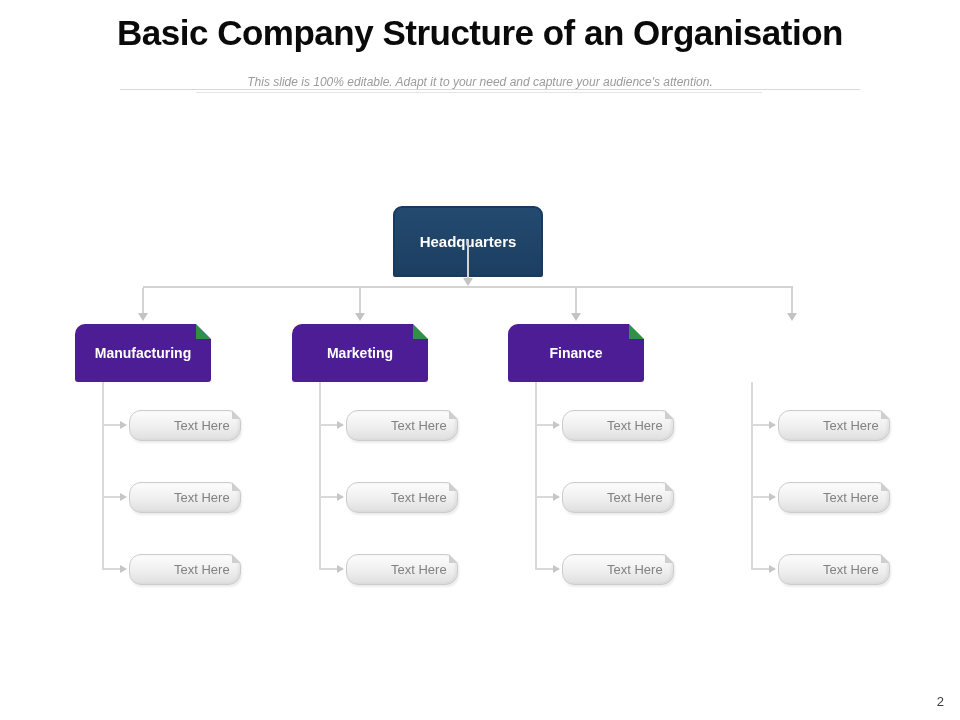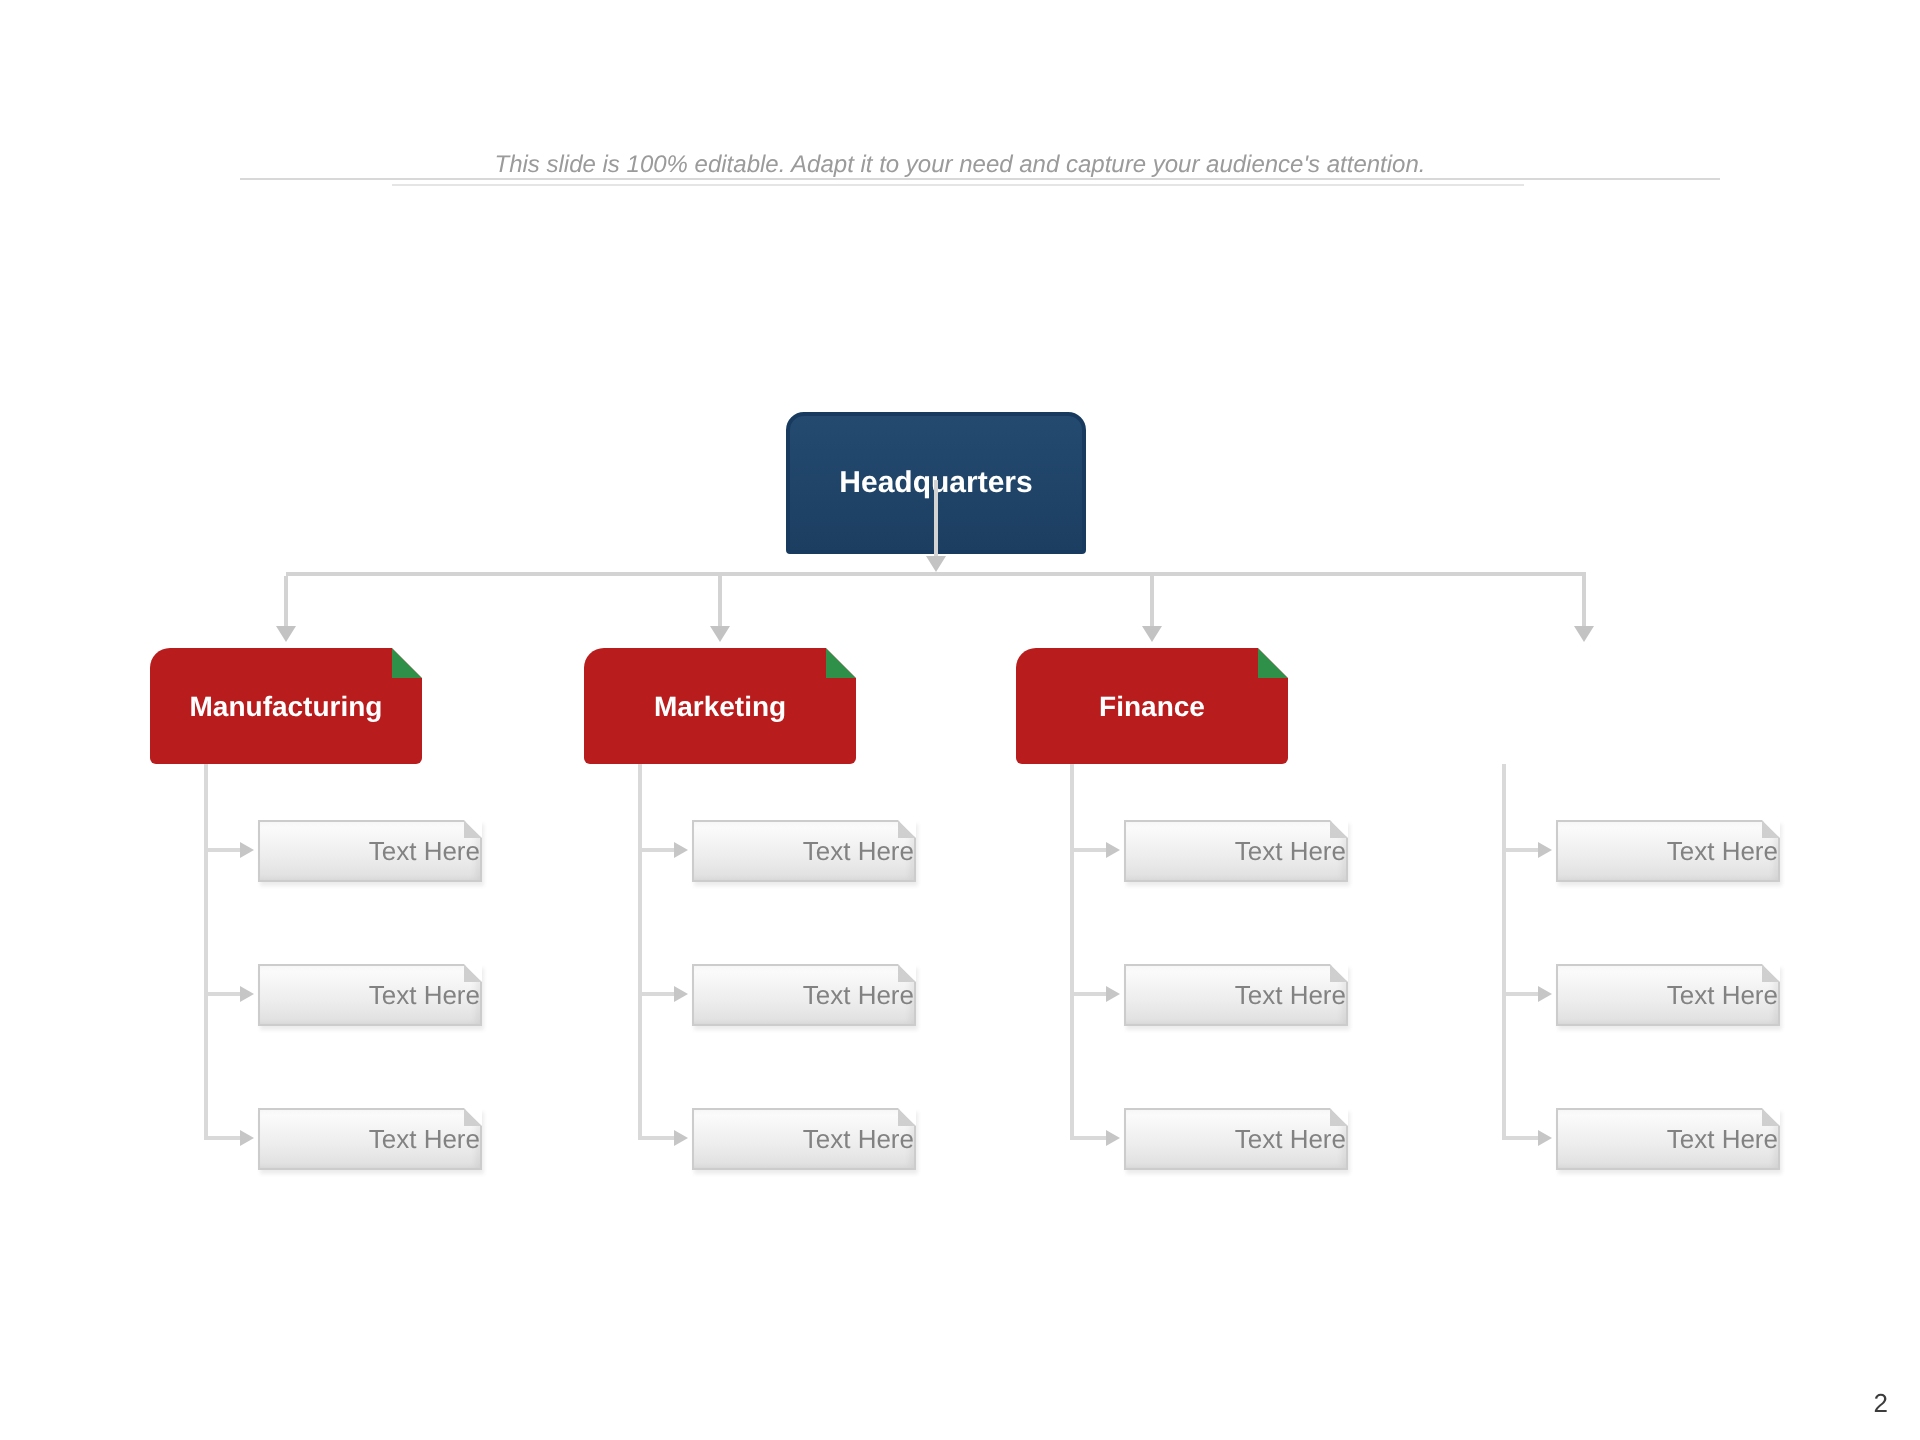--- a/index.html
+++ b/index.html
@@ -45,21 +45,21 @@
   .da0{left:138px;top:313px;}
   .da1{left:355px;top:313px;}
   .da2{left:571px;top:313px;}
   .da3{left:787px;top:313px;}
 
   
   .col{position:absolute;top:324px;width:230px;height:270px;}
   .col0{left:75px;}  .col1{left:292px;}  .col2{left:508px;}  .col3{left:724px;}
   .gbox{
     position:absolute;left:0;top:0;width:136px;height:58px;
-    background:#b91c1c;border-radius:10px 2px 3px 3px;
+    background:#4c1d95;border-radius:10px 2px 3px 3px;
     display:flex;align-items:center;justify-content:center;
   }
   .gfold{
     position:absolute;top:0;right:0;width:0;height:0;
     border-bottom:15px solid #2f9149;border-right:15px solid transparent;
   }
   .gfold-cover{
     position:absolute;top:0;right:0;width:0;height:0;
     border-top:15px solid #ffffff;border-left:15px solid transparent;
   }
@@ -69,23 +69,23 @@
   .t0{top:100px;} .t1{top:172px;} .t2{top:244px;}
   .arrow-right{
     position:absolute;left:45px;width:0;height:0;
     border-top:4px solid transparent;border-bottom:4px solid transparent;
     border-left:7px solid #c6c6c6;
   }
   .a0{top:97px;} .a1{top:169px;} .a2{top:241px;}
   .leaf{
     position:absolute;left:54px;width:112px;height:31px;box-sizing:border-box;
     background:linear-gradient(180deg,#fdfdfd 0%,#ededed 60%,#dfdfdf 100%);
-    border:1px solid #cccccc;border-radius:0;
+    border:1px solid #cccccc;border-radius:12px;
     box-shadow:inset -2px 0 3px rgba(0,0,0,0.06),1px 2px 2px rgba(0,0,0,0.08);
-    display:flex;align-items:center;justify-content:flex-end;
+    display:flex;align-items:center;justify-content:flex-start;padding-left:44px;
   }
   .l0{top:86px;} .l1{top:158px;} .l2{top:230px;}
   .lfold{
     position:absolute;top:-1px;right:-1px;width:0;height:0;
     border-bottom:9px solid #cfcfcf;border-right:9px solid transparent;
   }
   .lfold-cover{
     position:absolute;top:-1px;right:-1px;width:0;height:0;
     border-top:9px solid #ffffff;border-left:9px solid transparent;
   }
@@ -93,20 +93,21 @@
 
   .page-number{
     position:absolute;right:16px;bottom:11px;font-size:13px;color:#3c3c3c;
   }
 </style>
 </head>
 <body>
 
 <div class="slide">
 
+  <div class="title">Basic Company Structure of an Organisation</div>
   <div class="subtitle">This slide is 100% editable. Adapt it to your need and capture your audience's attention.</div>
   <div class="rule1"></div>
   <div class="rule2"></div>
 
   <div class="hq">
     <span class="hq-label">Headquarters</span>
   </div>
 
   <div class="cline hq-vline"></div>
   <span class="arrow-down hq-arrow"></span>

